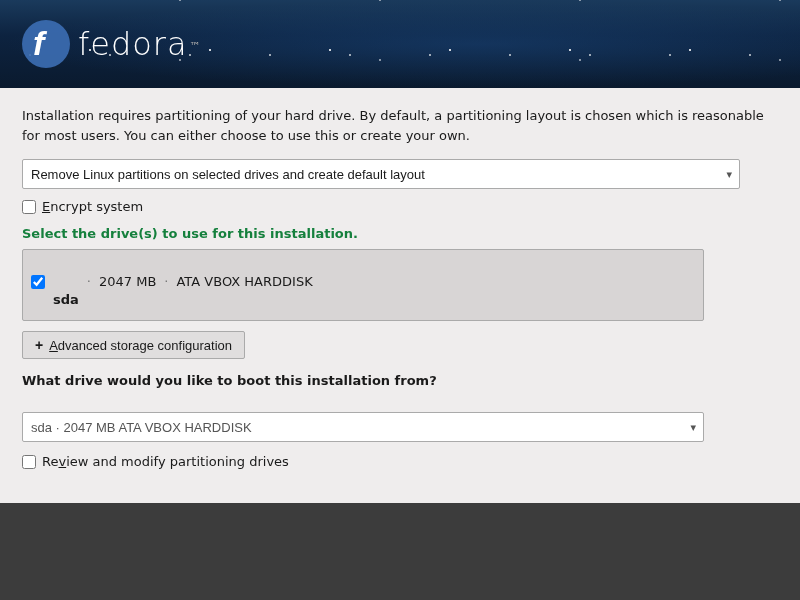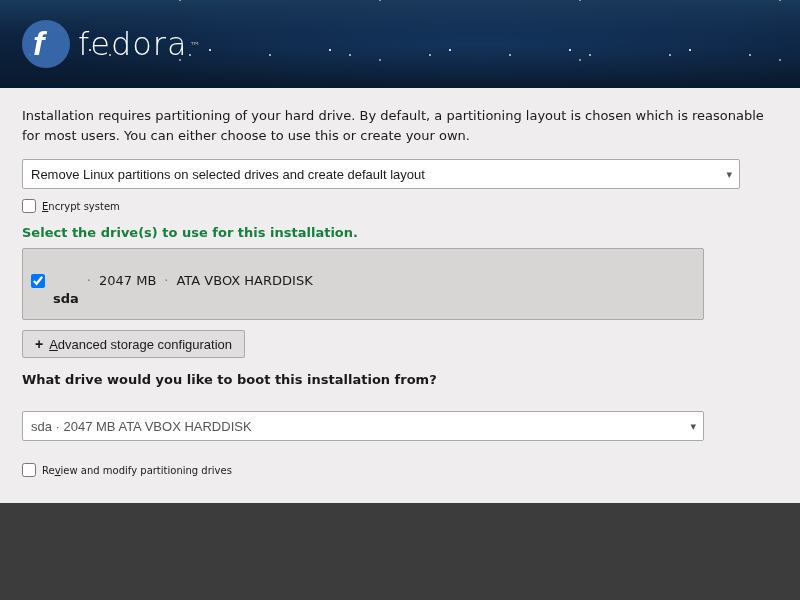--- a/index.html
+++ b/index.html
@@ -95,21 +95,21 @@
       align-items: center;
       gap: 6px;
       margin-bottom: 12px;
     }
     .checkbox-row input[type="checkbox"] {
       width: 14px;
       height: 14px;
       cursor: pointer;
     }
     .checkbox-label {
-      font-size: 10px;
+      font-size: 13px;
       color: #1a1a1a;
     }
 
     
     .section-heading {
       font-size: 13px;
       font-weight: bold;
       color: #15803d;
       margin-bottom: 8px;
     }
@@ -167,21 +167,21 @@
     
     .boot-heading {
       font-size: 13px;
       font-weight: bold;
       color: #1a1a1a;
       margin-bottom: 24px;
     }
     .boot-dropdown-wrapper {
       position: relative;
       width: 682px;
-      margin-bottom: 22px;
+      margin-bottom: 12px;
     }
     .boot-dropdown {
       width: 682px;
       height: 30px;
       background: #ffffff;
       border: 1px solid #aaaaaa;
       border-radius: 2px;
       padding: 0 8px;
       font-size: 13px;
       color: #555555;

